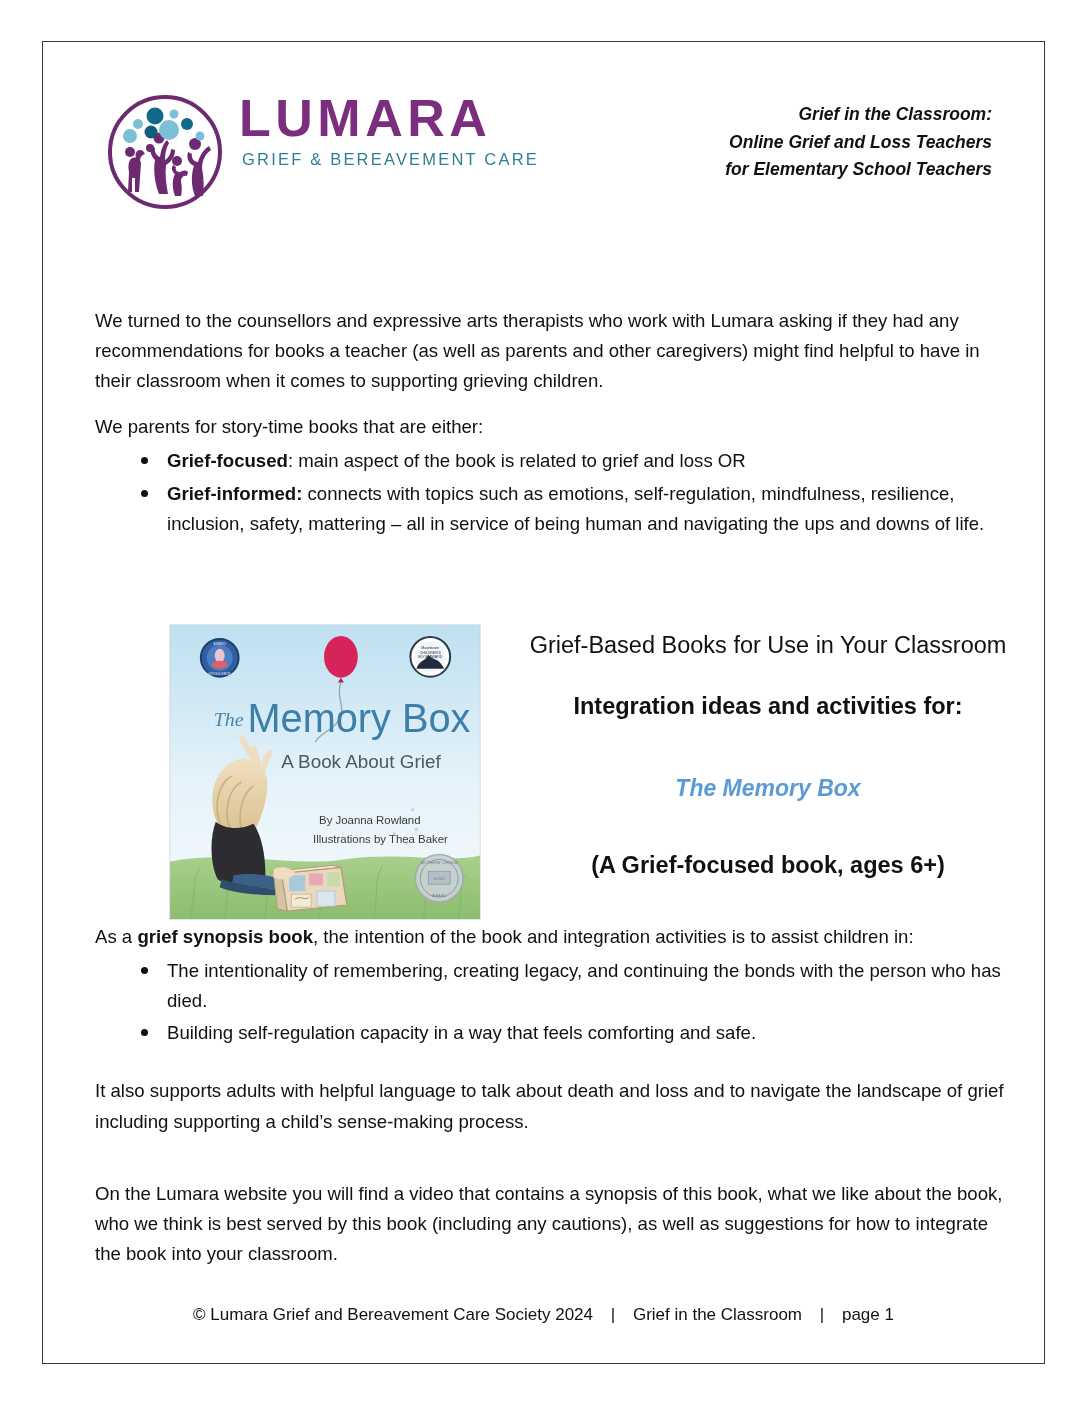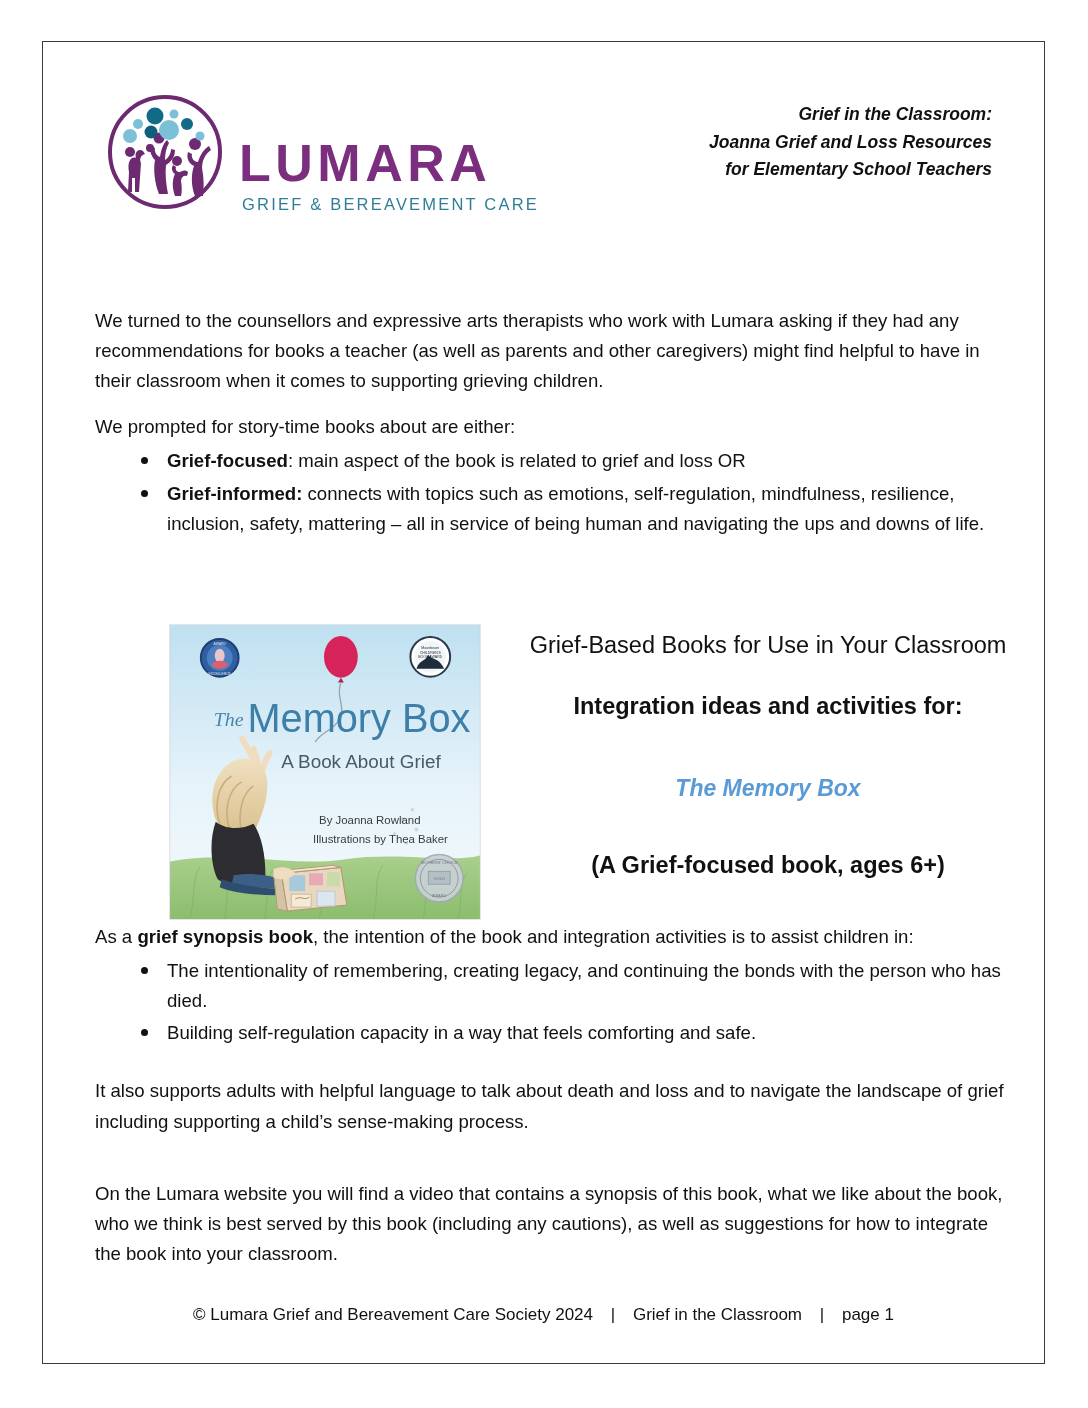--- a/index.html
+++ b/index.html
@@ -29,21 +29,21 @@
   .header {
     position: absolute;
     left: 0; top: 0; right: 0;
     height: 190px;
   }
   .logo-wrap {
     position: absolute;
     left: 62px;
     top: 50px;
     display: flex;
-    align-items: flex-end;
+    align-items: flex-start;
     gap: 14px;
   }
   .logo-mark { width: 120px; height: 120px; display: block; }
   .wordmark { display: flex; flex-direction: column; line-height: 1; }
   .wordmark-main {
     font-family: "Liberation Sans", sans-serif;
     font-size: 52px;
     font-weight: bold;
     letter-spacing: 4.5px;
     color: #7b2d7e;
@@ -234,28 +234,28 @@
         </svg>
       </span>
       <span class="wordmark">
         <span class="wordmark-main">LUMARA</span>
         <span class="wordmark-sub">GRIEF &amp; BEREAVEMENT CARE</span>
       </span>
     </div>
 
     <div class="header-title">
       <div>Grief in the Classroom:</div>
-      <div>Joanna Grief and Loss Resources</div>
+      <div>Online Grief and Loss Teachers</div>
       <div>for Elementary School Teachers</div>
     </div>
   </div>
 
   <div class="content">
     <p class="body">We turned to the counsellors and expressive arts therapists who work with Lumara asking if they had any recommendations for books a teacher (as well as parents and other caregivers) might find helpful to have in their classroom when it comes to supporting grieving children.</p>
-    <p class="body tight">We prompted for story-time books about are either:</p>
+    <p class="body tight">We parents for story-time books that are either:</p>
     <ul class="bullets">
       <li>
         <b>Grief-focused</b><span>: main aspect of the book is related to grief and loss OR</span>
       </li>
       <li>
         <b>Grief-informed:</b><span> connects with topics such as emotions, self-regulation, mindfulness, resilience, inclusion, safety, mattering – all in service of being human and navigating the ups and downs of life.</span>
       </li>
     </ul>
   </div>
 

